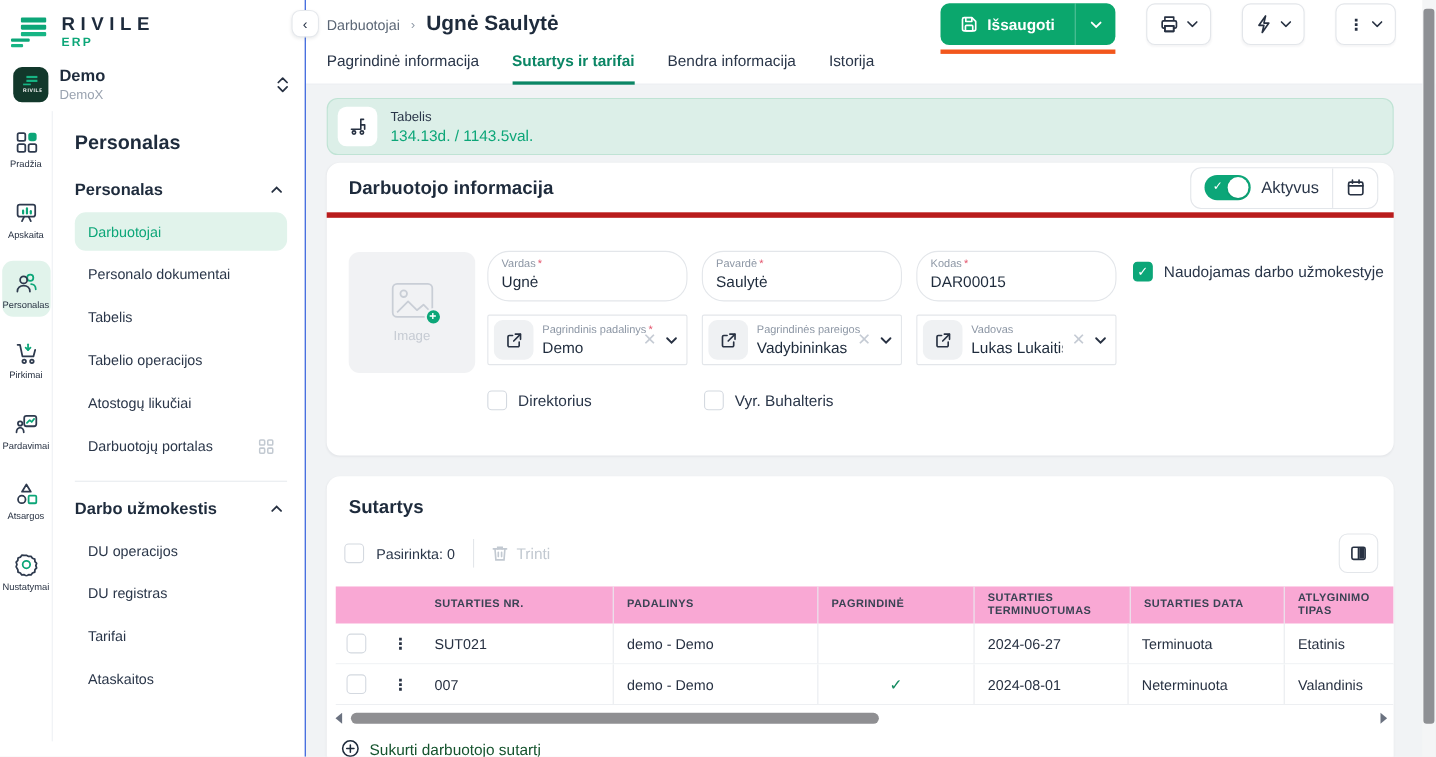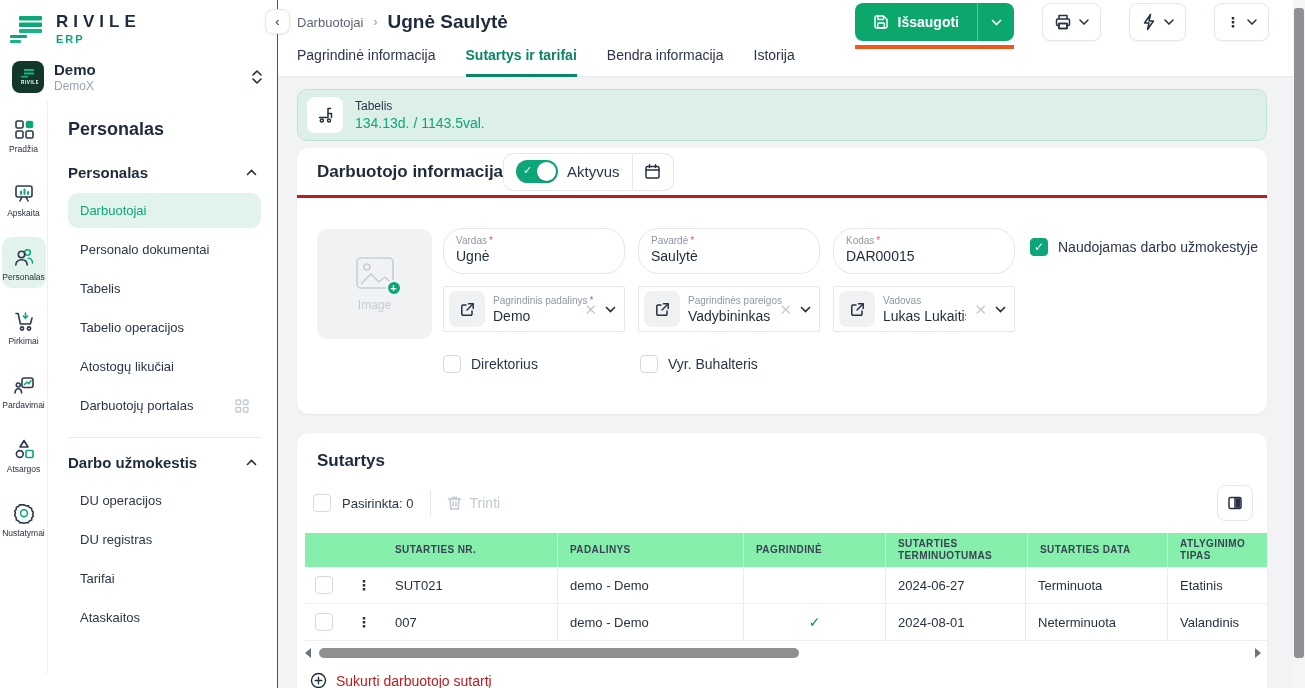--- a/index.html
+++ b/index.html
@@ -52,21 +52,21 @@
 
   .content { padding:12px 38px 0 19px; }
 
   .banner { height:52px; background:#DCEFE8; border:1px solid #BFE3D4; border-radius:10px; display:flex; align-items:center; gap:12px; padding:0 9px; cursor:pointer; }
   .banner-icon-box { width:36px; height:36px; background:#fff; border-radius:8px; display:flex; align-items:center; justify-content:center; }
   .banner-title { font-size:12px; color:#2A3649; }
   .banner-value { font-size:14px; color:#0CA678; margin-top:2px; }
 
   .card { background:#fff; border-radius:12px; box-shadow:0 1px 2px rgba(16,24,40,.05); }
   .card1 { margin-top:7px; height:266px; }
-  .card1-head { height:50px; padding:0 14px 0 20px; border-bottom:3px solid #b91c1c; display:flex; align-items:center; justify-content:flex-start; }
+  .card1-head { height:50px; padding:0 14px 0 20px; border-bottom:5px solid #b91c1c; display:flex; align-items:center; justify-content:space-between; }
   .card-title { font-size:17px; font-weight:bold; color:#1E2B3C; }
   .active-group { display:flex; border:1px solid #E3E6EA; border-radius:10px; overflow:hidden; height:38px; background:#fff; }
   .toggle-sec { display:flex; align-items:center; gap:9px; padding:0 12px; border-right:1px solid #E3E6EA; cursor:pointer; }
   .toggle { width:42px; height:23px; border-radius:12px; background:#0CA678; position:relative; }
   .toggle .tk { position:absolute; right:2px; top:2px; width:19px; height:19px; background:#fff; border-radius:50%; box-shadow:0 1px 2px rgba(0,0,0,.15); }
   .toggle .tchk { position:absolute; left:7px; top:4px; color:#fff; font-size:11px; font-weight:bold; }
   .toggle-label { font-size:15px; color:#2A3649; }
   .cal-sec { width:40px; display:flex; align-items:center; justify-content:center; cursor:pointer; }
   .card1-body { position:relative; height:215px; }
   .img-box { position:absolute; left:20px; top:31px; width:115px; height:110px; background:#F1F2F4; border-radius:10px; display:flex; flex-direction:column; align-items:center; justify-content:center; gap:8px; cursor:pointer; }
@@ -93,42 +93,42 @@
 
   .card2 { margin-top:19px; height:272px; overflow:hidden; }
   .card2-head { padding:18px 20px 14px; }
   .toolbar { display:flex; align-items:center; padding:0 14px 12px 16px; }
   .tb-selected { font-size:13px; color:#2A3649; margin-left:11px; }
   .tb-div { width:1px; height:26px; background:#E3E6EA; margin:0 16px; }
   .tb-del { display:flex; align-items:center; gap:8px; color:#C2C9D1; font-size:14px; cursor:default; }
   .col-btn { margin-left:auto; width:36px; height:36px; border:1px solid #E3E6EA; border-radius:8px; background:#fff; display:flex; align-items:center; justify-content:center; cursor:pointer; }
   .twrap { margin-left:8px; overflow:hidden; }
   .trow { display:flex; align-items:stretch; }
-  .th-row { background:#86efac; height:34px; }
+  .th-row { background:#f9a8d4; height:34px; }
   .td-row { height:37px; border-bottom:1px solid #EDEFF2; background:#fff; }
   .cell { display:flex; align-items:center; padding:0 12px; font-size:13px; color:#273142; flex-shrink:0; overflow:hidden; white-space:nowrap; }
   .th-row .cell { font-size:10px; font-weight:bold; color:#3A4354; letter-spacing:.4px; line-height:1.25; white-space:normal; }
   .c-check { width:40px; padding:0 0 0 10px; }
   .c-kebab { width:38px; justify-content:center; padding:0; }
   .c-nr { width:175px; border-right:1px solid #E9ECEF; }
   .c-pad { width:186px; border-right:1px solid #E9ECEF; }
   .c-pag { width:142px; border-right:1px solid #E9ECEF; justify-content:flex-start; }
   .td-row .c-pag { justify-content:center; }
   .c-data { width:140px; border-right:1px solid #E9ECEF; }
   .c-term { width:142px; border-right:1px solid #E9ECEF; }
   .c-tip { width:97px; }
   .kebab { font-size:14px; font-weight:bold; color:#273142; letter-spacing:0; cursor:pointer; }
   .tick { color:#128A5F; font-size:14px; font-weight:bold; }
   .hscroll { margin:5px 6px 0 8px; height:14px; display:flex; align-items:center; gap:4px; }
   .h-arrow { width:0; height:0; border-top:5px solid transparent; border-bottom:5px solid transparent; cursor:pointer; }
   .h-left { border-right:6px solid #6B7280; }
   .h-right { border-left:6px solid #6B7280; }
   .h-track { flex:1; height:12px; position:relative; }
   .h-thumb { position:absolute; left:4px; top:1px; width:480px; height:10px; border-radius:5px; background:#8F8F92; cursor:grab; }
-  .create-link { display:flex; align-items:center; gap:9px; margin:12px 0 0 13px; font-size:14px; color:#b91c1c; cursor:pointer;text-align:center; }
+  .create-link { display:flex; align-items:center; gap:9px; margin:12px 0 0 13px; font-size:14px; color:#14532d; cursor:pointer;text-align:center; }
 
   
   .vscroll { position:absolute; right:0; top:0; width:12px; height:688px; background:#F4F5F6; z-index:10; }
   .v-thumb { position:absolute; top:8px; left:1px; width:10px; height:650px; background:#8E9094; border-radius:3px; cursor:grab; }
 </style>
 </head>
 <body>
 
 <aside class="leftpanel">
   <div class="brand-row">

